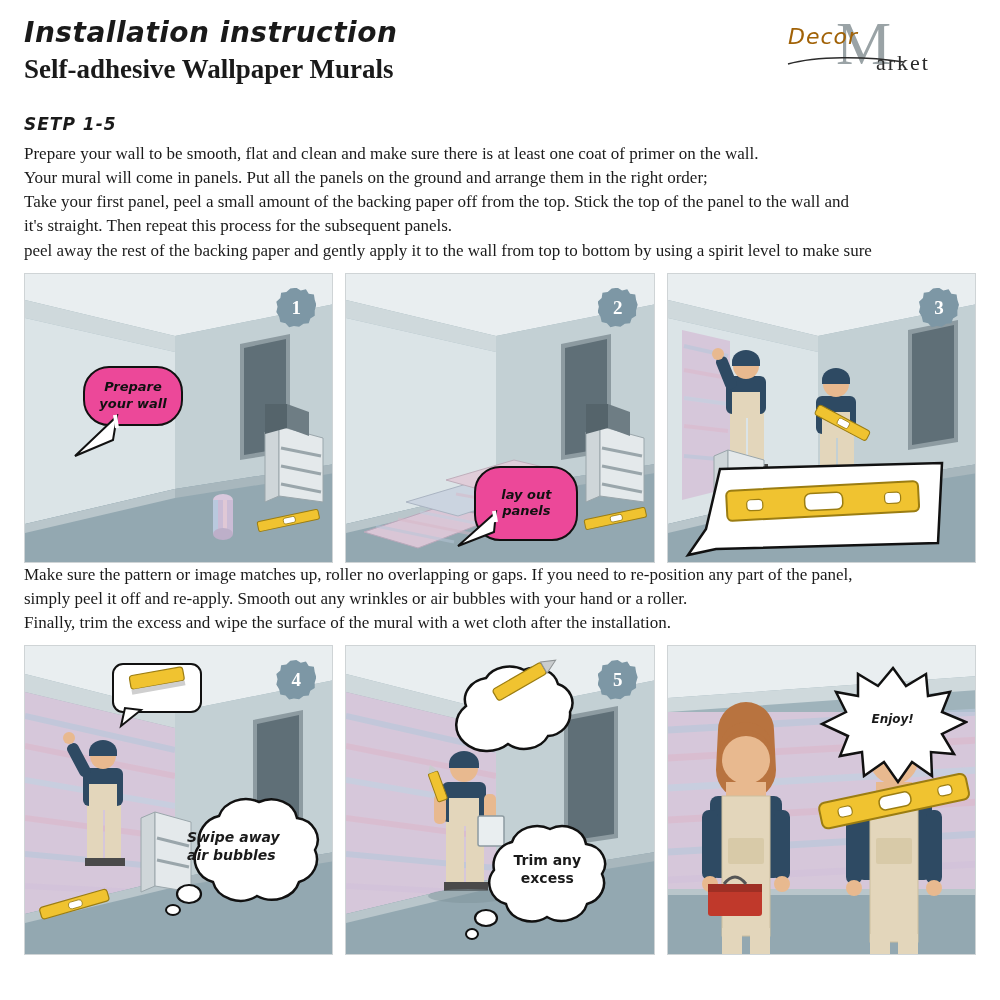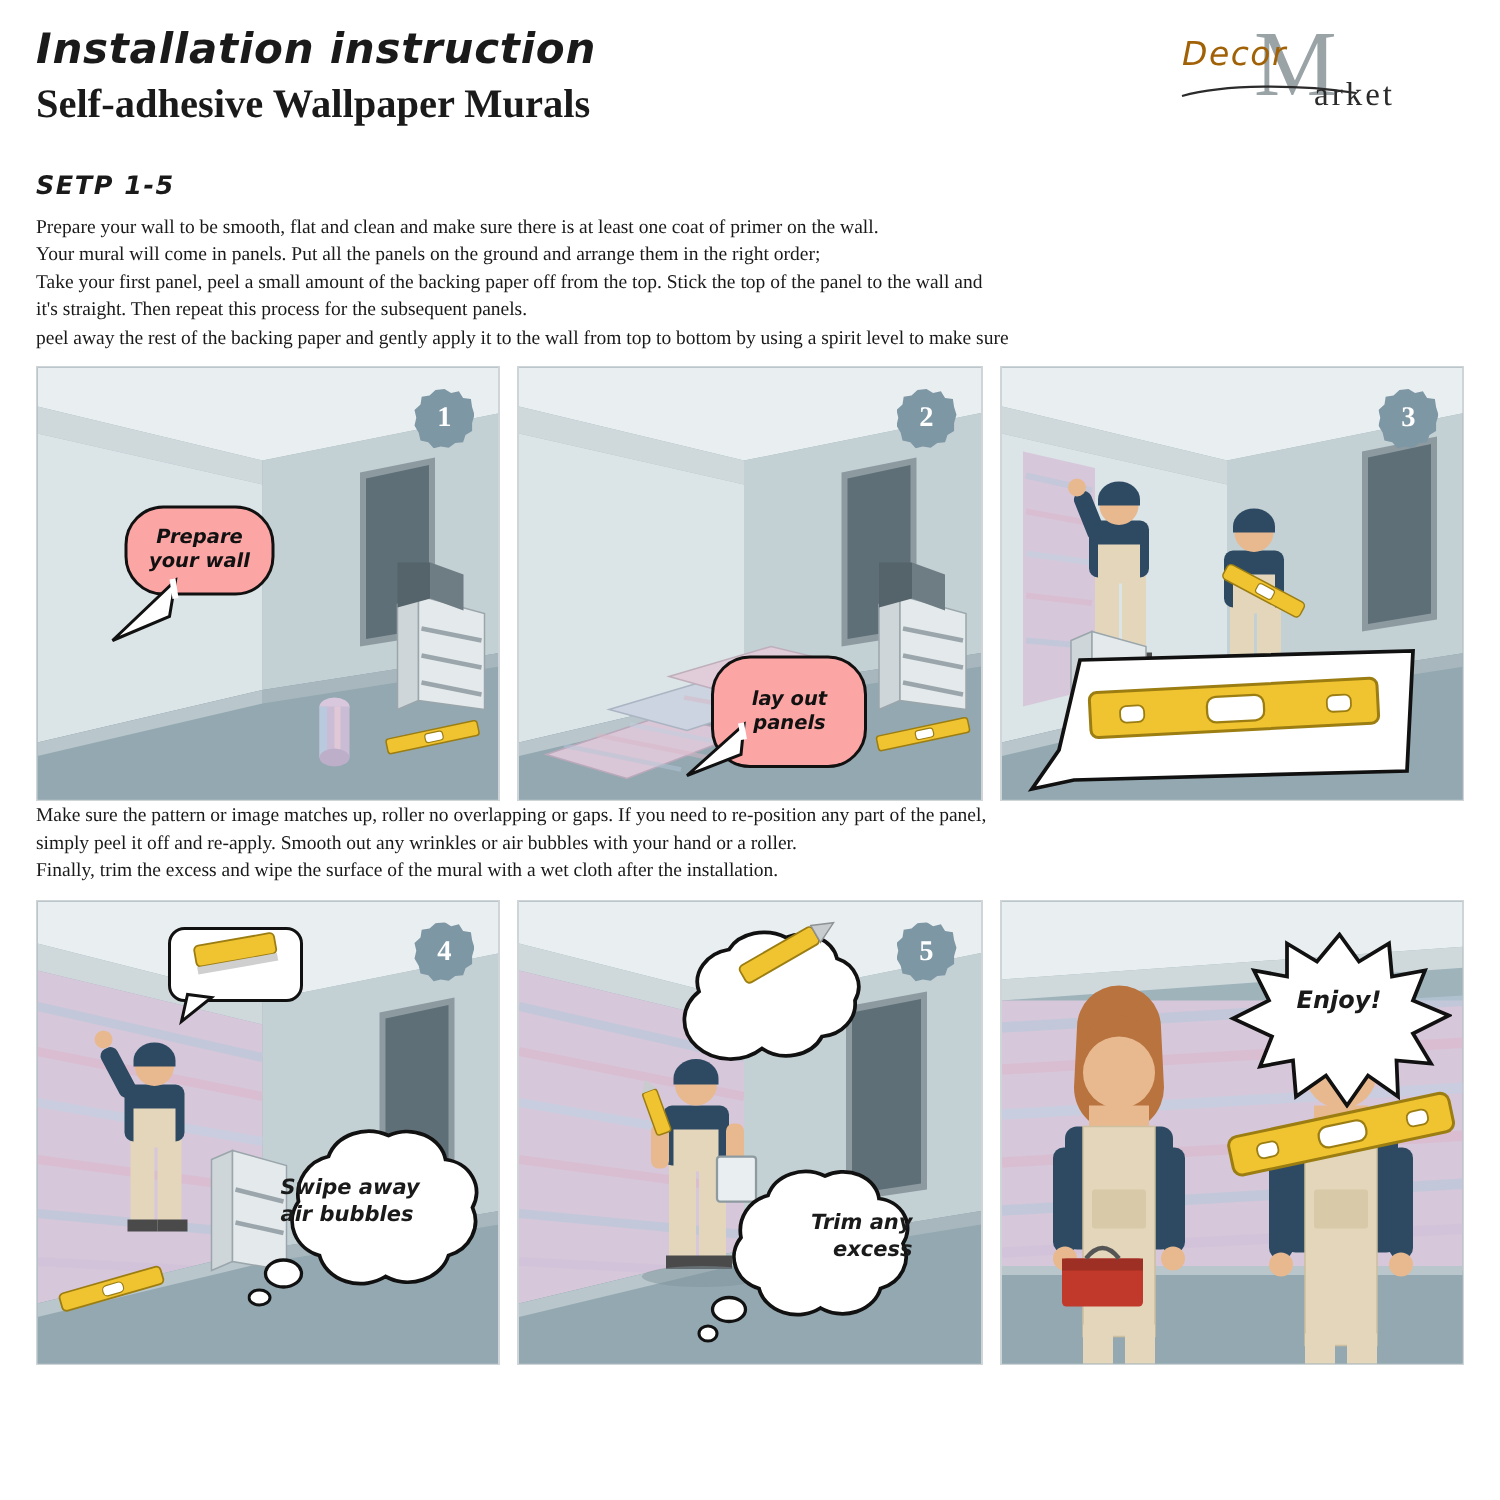--- a/index.html
+++ b/index.html
@@ -92,21 +92,21 @@
   .step-head {
     font-family: "DejaVu Sans", sans-serif;
     font-style: italic;
     font-weight: bold;
     font-size: 17px;
     letter-spacing: 1px;
     margin: 12px 0 8px 0;
   }
   .body-text {
     font-family: "Liberation Serif", serif;
-    font-size: 13px;
+    font-size: 17px;
     line-height: 1.42;
     margin: 0;
   }
   .body-text p { margin: 0; }
 
   
   .grid {
     display: flex;
     gap: 12px;
     margin-top: 10px;
@@ -138,21 +138,21 @@
     clip-path: polygon(50% 0%, 61% 7%, 74% 4%, 81% 15%, 94% 17%, 96% 30%, 100% 43%,
                        96% 57%, 96% 70%, 85% 77%, 81% 89%, 68% 90%, 57% 98%,
                        44% 96%, 32% 99%, 23% 89%, 10% 86%, 7% 73%, 0% 61%,
                        3% 48%, 0% 35%, 10% 26%, 12% 13%, 25% 11%, 35% 2%);
     z-index: 9;
   }
 
   
   .bubble {
     position: absolute;
-    background: #fca5a5;
+    background: #ec4899;
     border: 2px solid #111111;
     border-radius: 26px;
     font-family: "DejaVu Sans", sans-serif;
     font-weight: bold;
     font-style: italic;
     font-size: 13px;
     text-align: center;
     color: #111111;
     display: flex;
     align-items: center;
@@ -528,22 +528,22 @@
                  a26 22 0 0 1 38 -13
                  a24 20 0 0 1 36 15
                  a22 20 0 0 1 16 30
                  a24 22 0 0 1 -15 30
                  a26 22 0 0 1 -40 13
                  a26 22 0 0 1 -41 -13
                  a24 22 0 0 1 -12 -34 z" fill="#ffffff" stroke="#111" stroke-width="2.5" transform="translate(0,12)"></path>
         <ellipse cx="22" cy="122" rx="11" ry="8" fill="#ffffff" stroke="#111" stroke-width="2.2"></ellipse>
         <ellipse cx="8" cy="138" rx="6" ry="5" fill="#ffffff" stroke="#111" stroke-width="2"></ellipse>
       </svg>
-      <div style="position:absolute; left:140px; top:205px; width:122px; text-align:right; z-index:9;
-                  font-family:'DejaVu Sans', sans-serif; font-weight:bold; font-style:italic; font-size:14px;
+      <div style="position:absolute; left:140px; top:205px; width:122px; text-align:center; z-index:9;
+                  font-family:'DejaVu Sans', sans-serif; font-weight:bold; font-size:14px;
                   white-space:pre-line; line-height:1.3;">Trim any
 excess</div>
     </div>
 
     <div class="panel tall">
       <svg viewBox="0 0 310 310" width="310" height="310">
         <rect x="0" y="0" width="310" height="310" fill="#9fb3bb"></rect>
         <polygon points="0,0 310,0 310,30 0,52" fill="#e9eef0"></polygon>
         <polygon points="0,52 310,30 310,44 0,66" fill="#cfd9dc"></polygon>
 
@@ -603,18 +603,18 @@
           <rect x="60" y="6" width="32" height="14" rx="6" fill="#ffffff" stroke="#9b7d12" stroke-width="1.5"></rect>
           <rect x="18" y="8" width="14" height="10" rx="4" fill="#ffffff" stroke="#9b7d12" stroke-width="1.2"></rect>
           <rect x="120" y="8" width="14" height="10" rx="4" fill="#ffffff" stroke="#9b7d12" stroke-width="1.2"></rect>
         </g>
       </svg>
 
       
       <svg style="position:absolute; left:150px; top:20px; width:150px; height:118px; z-index:9;" viewBox="0 0 150 118">
         <polygon points="75,2 88,20 108,8 110,30 132,26 124,46 148,56 124,68 136,88 113,86 114,110 94,96 80,116 66,96 46,110 44,86 22,90 30,70 4,58 28,46 18,26 40,30 40,8 60,20" fill="#ffffff" stroke="#111" stroke-width="2.5"></polygon>
       </svg>
-      <div style="position:absolute; left:160px; top:56px; width:130px; text-align:center; z-index:10;
-                  font-family:'DejaVu Sans', sans-serif; font-weight:bold; font-style:italic; font-size:16px;">Enjoy!</div>
+      <div style="position:absolute; left:160px; top:66px; width:130px; text-align:center; z-index:10;
+                  font-family:'DejaVu Sans', sans-serif; font-weight:bold; font-style:italic; font-size:12px;">Enjoy!</div>
     </div>
   </div>
 
 </div>
 
 </body></html>

